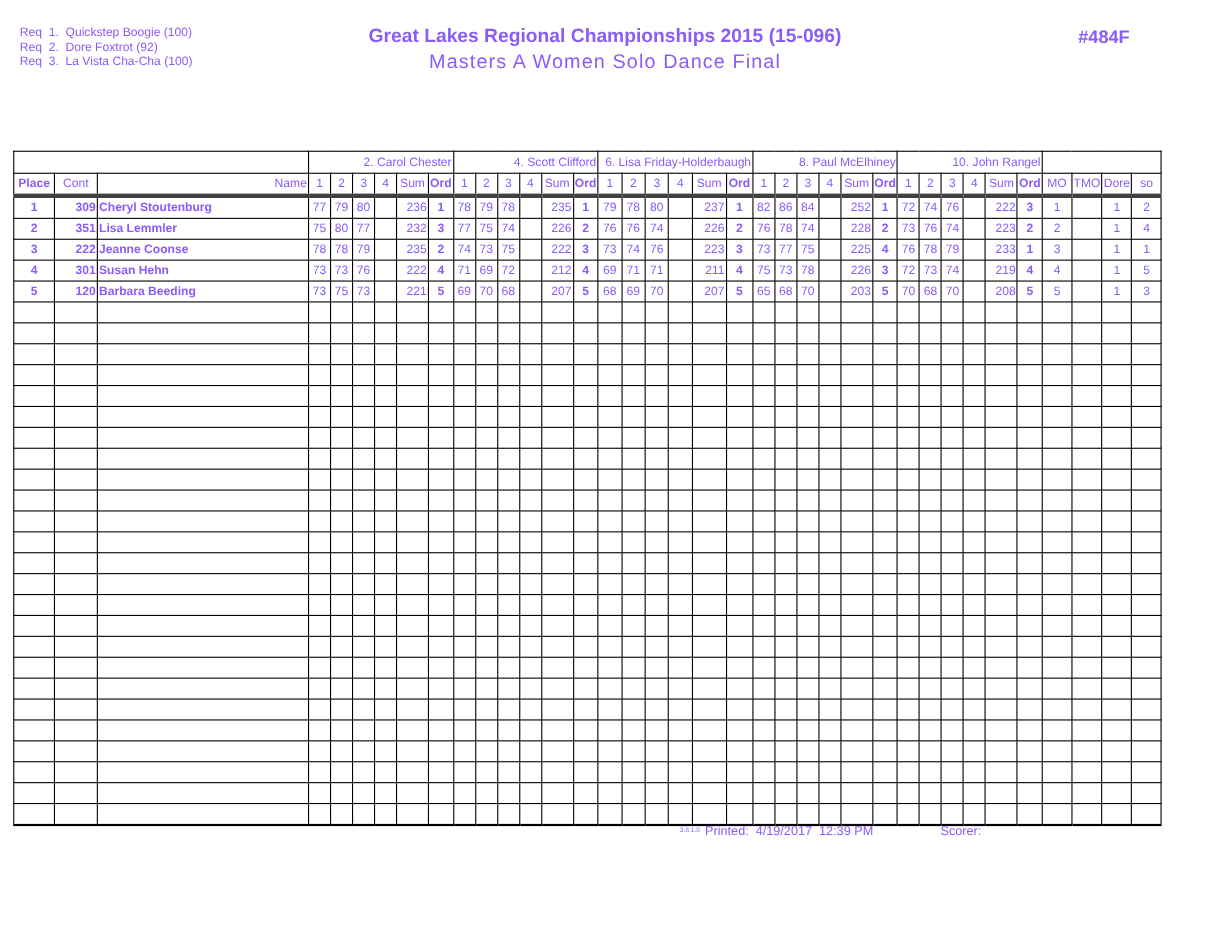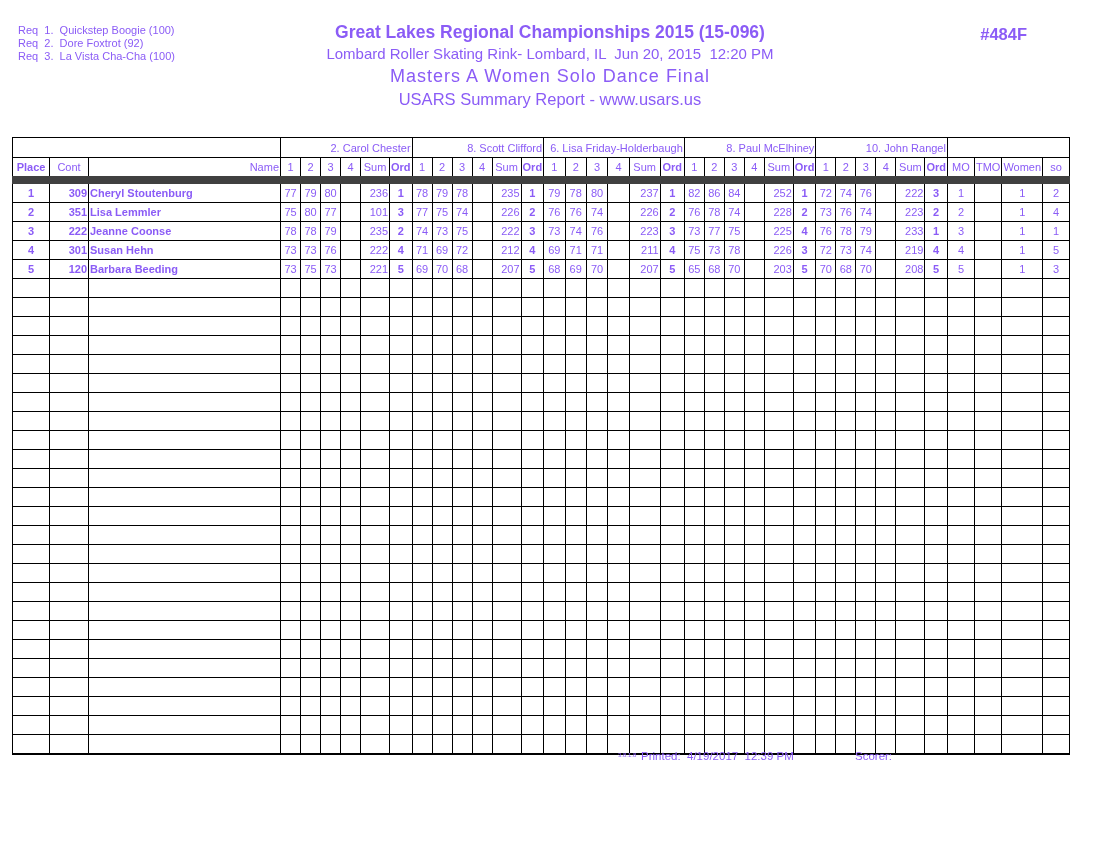--- a/index.html
+++ b/index.html
@@ -16,21 +16,21 @@
   .t3{font-size:18px;font-weight:normal;letter-spacing:1px;line-height:24px;}
   .t4{font-size:16.5px;line-height:23px;}
 
   .evtnum{position:absolute;right:73px;top:25px;font-size:16.5px;font-weight:bold;}
 
   table.results{position:absolute;left:12px;top:137px;border-collapse:collapse;table-layout:fixed;}
   table.results td{border:1px solid #000;height:18px;padding:0 1px;font-size:11px;
                    overflow:hidden;white-space:nowrap;vertical-align:middle;}
   td.nob{border:none;background:#fff;}
   tr.jrow td.jname{text-align:right;padding-left:6px;font-size:11px;height:19px;}
-  tr.hrow td{text-align:center;border-bottom:8px solid #404040;}
+  tr.hrow td{text-align:center;border-bottom:4px solid #404040;}
   tr.hrow td.name{text-align:right;padding-left:5px;font-weight:normal;}
   td.place{text-align:center;font-weight:bold;border-left:2px solid #000;}
   td.cont{text-align:right;padding-right:4px;font-weight:bold;}
   td.name{text-align:left;padding-left:5px;font-weight:bold;}
   td.score{text-align:center;}
   td.sum{text-align:right;padding-right:3px;}
   td.ord{text-align:center;font-weight:bold;border-left:4px solid #000;border-right:4px solid #000;}
   td.rc{text-align:center;}
   td.so{border-right:2px solid #000;}
   tr.last td{border-bottom:2px solid #000;}
@@ -47,23 +47,21 @@
 <div class="page">
 
   <div class="req-block">
     <div>Req  1.  Quickstep Boogie (100)</div>
     <div>Req  2.  Dore Foxtrot (92)</div>
     <div>Req  3.  La Vista Cha-Cha (100)</div>
   </div>
 
   <div class="title-block">
     <div class="t1">Great Lakes Regional Championships 2015 (15-096)</div>
-    <div class="t2">Lombard Roller Skating Rink- Lombard, IL  Jun 20, 2015  12:20 PM</div>
     <div class="t3">Masters A Women Solo Dance Final</div>
-    <div class="t4">USARS Summary Report - www.usars.us</div>
   </div>
 
   <div class="evtnum">#484F</div>
 
   <table class="results">
     <colgroup id="cols">
         <col style="width: 37px;">
         <col style="width: 39px;">
         <col style="width: 192px;">
         <col style="width: 20px;">
@@ -98,21 +96,21 @@
         <col style="width: 20px;">
         <col style="width: 27px;">
         <col style="width: 27px;">
         <col style="width: 27px;">
         <col style="width: 27px;">
       </colgroup>
     <tbody id="tbody">
         <tr class="jrow">
           <td class="nob" colspan="3"></td>
           <td class="jname" colspan="6">2.  Carol Chester</td>
-          <td class="jname" colspan="6">8.  Scott Clifford</td>
+          <td class="jname" colspan="6">4.  Scott Clifford</td>
           <td class="jname" colspan="6">6.  Lisa Friday-Holderbaugh</td>
           <td class="jname" colspan="6">8.  Paul McElhiney</td>
           <td class="jname" colspan="6">10.  John Rangel</td>
           <td class="nob" colspan="4"></td>
         </tr>
         <tr class="hrow">
           <td class="place">Place</td>
           <td>Cont</td>
           <td class="name">Name</td>
           <td>1</td>
@@ -140,21 +138,21 @@
           <td>Sum</td>
           <td class="ord">Ord</td>
           <td>1</td>
           <td>2</td>
           <td>3</td>
           <td>4</td>
           <td>Sum</td>
           <td class="ord">Ord</td>
           <td class="rc">MO</td>
           <td class="rc">TMO</td>
-          <td class="rc">Women</td>
+          <td class="rc">Dore</td>
           <td class="rc so">so</td>
         </tr>
         <tr>
           <td class="place">1</td>
           <td class="cont">309</td>
           <td class="name">Cheryl Stoutenburg</td>
           <td class="score">77</td>
           <td class="score">79</td>
           <td class="score">80</td>
           <td class="score"></td>
@@ -190,21 +188,21 @@
           <td class="rc so">2</td>
         </tr>
         <tr>
           <td class="place">2</td>
           <td class="cont">351</td>
           <td class="name">Lisa Lemmler</td>
           <td class="score">75</td>
           <td class="score">80</td>
           <td class="score">77</td>
           <td class="score"></td>
-          <td class="sum">101</td>
+          <td class="sum">232</td>
           <td class="ord">3</td>
           <td class="score">77</td>
           <td class="score">75</td>
           <td class="score">74</td>
           <td class="score"></td>
           <td class="sum">226</td>
           <td class="ord">2</td>
           <td class="score">76</td>
           <td class="score">76</td>
           <td class="score">74</td>

